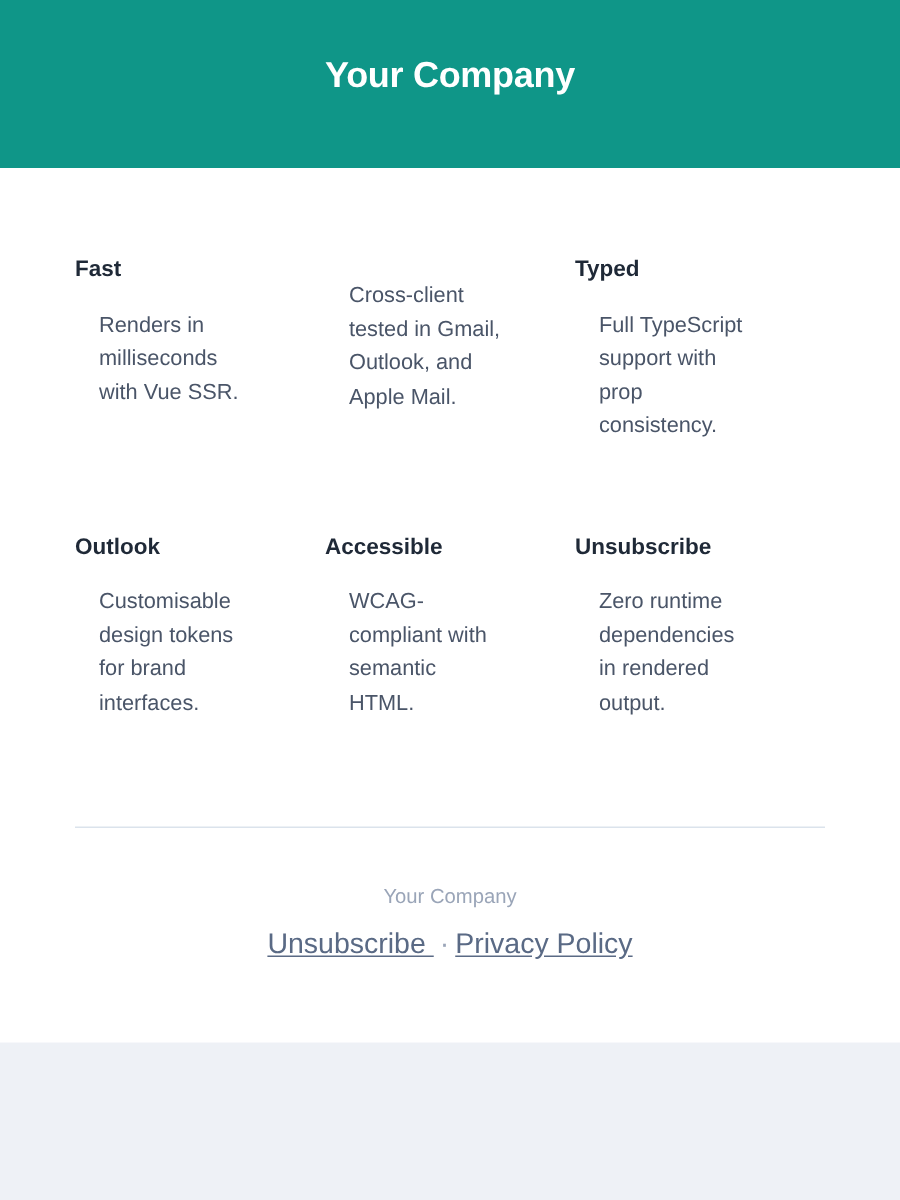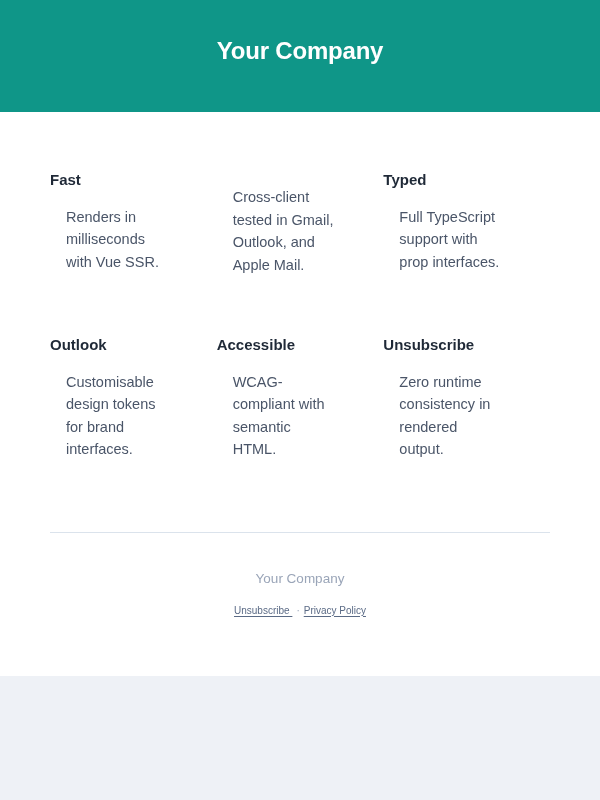--- a/index.html
+++ b/index.html
@@ -43,21 +43,20 @@
   }
 
   
   .features {
     padding: 58px 50px 0 50px;
     box-sizing: border-box;
   }
   .feature-row {
     display: flex;
     width: 100%;
-    justify-content: space-between;
   }
   .feature-row + .feature-row {
     margin-top: 43px;
   }
   .feature-cell {
     width: 33.3333%;
     box-sizing: border-box;
     padding-right: 30px;
   }
   .feature-title {
@@ -91,21 +90,21 @@
     box-sizing: border-box;
     text-align: center;
   }
   .footer-company {
     color: #9aa5b8;
     font-size: 13.5px;
     line-height: 18px;
     margin: 0 0 14px 0;
   }
   .footer-links {
-    font-size: 10px;
+    font-size: 19px;
     line-height: 18px;
     color: #5a6a85;
     white-space: pre;
   }
   .footer-link {
     color: #5a6a85;
     text-decoration: underline;
     text-underline-offset: 2px;
   }
   .footer-sep {
@@ -127,36 +126,36 @@
     <div class="feature-row">
       <div class="feature-cell">
         <p class="feature-title">Fast</p>
         <p class="feature-body">Renders in milliseconds with Vue SSR.</p>
       </div>
       <div class="feature-cell">
         <p class="feature-body">Cross-client tested in Gmail, Outlook, and Apple Mail.</p>
       </div>
       <div class="feature-cell">
         <p class="feature-title">Typed</p>
-        <p class="feature-body">Full TypeScript support with prop interfaces.</p>
+        <p class="feature-body">Full TypeScript support with prop consistency.</p>
       </div>
     </div>
 
     <div class="feature-row">
       <div class="feature-cell">
         <p class="feature-title">Outlook</p>
         <p class="feature-body">Customisable design tokens for brand interfaces.</p>
       </div>
       <div class="feature-cell">
         <p class="feature-title">Accessible</p>
         <p class="feature-body">WCAG-compliant with semantic HTML.</p>
       </div>
       <div class="feature-cell">
         <p class="feature-title">Unsubscribe</p>
-        <p class="feature-body">Zero runtime consistency in rendered output.</p>
+        <p class="feature-body">Zero runtime dependencies in rendered output.</p>
       </div>
     </div>
 
   </div>
 
   <div class="divider-wrap">
     <div class="divider"></div>
   </div>
 
   <div class="email-footer">

